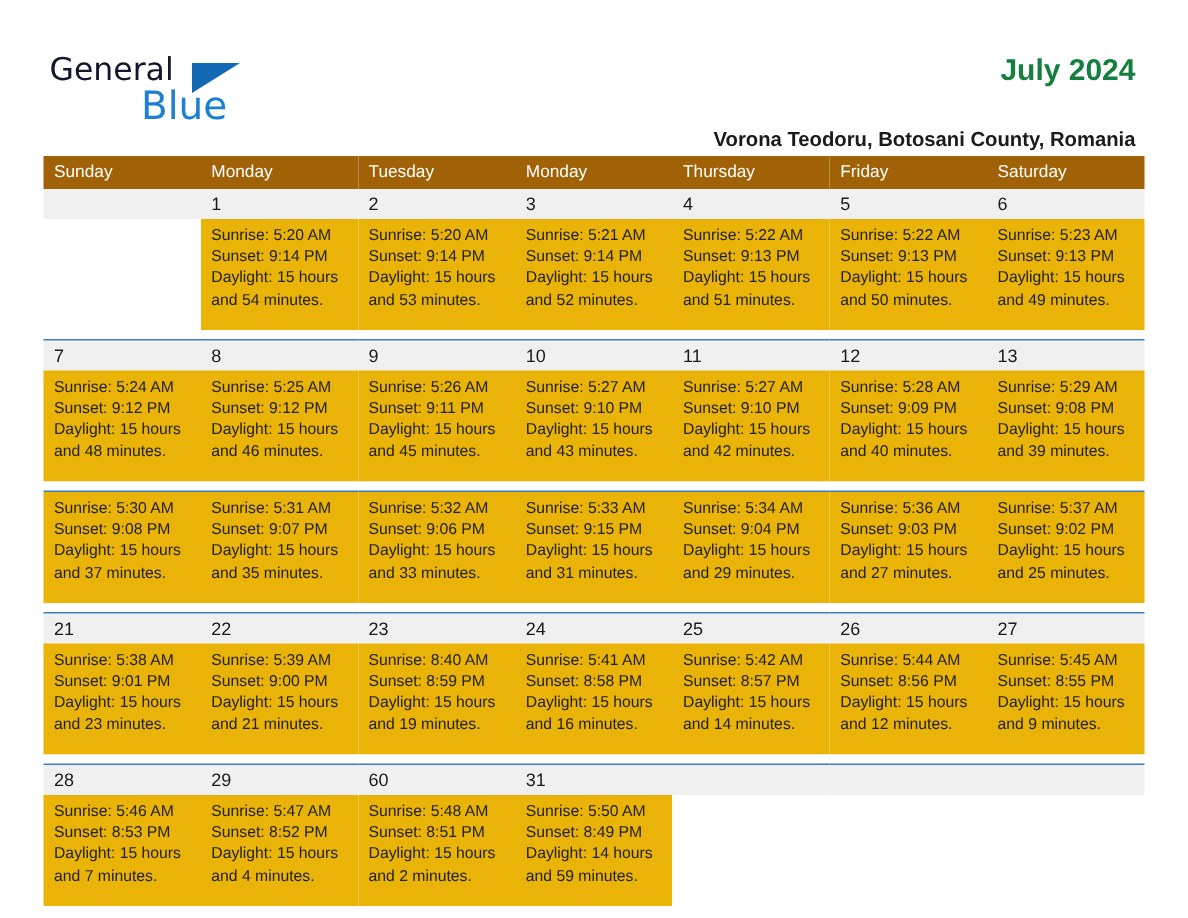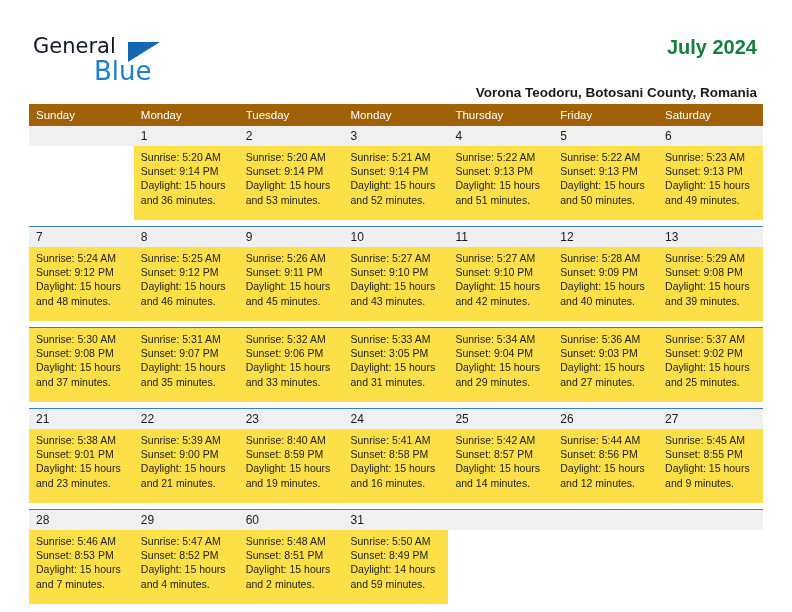--- a/index.html
+++ b/index.html
@@ -113,21 +113,21 @@
     font-size: 12px;
     color: #1a1a1a;
     padding: 3px 0 3px 7px;
     vertical-align: top;
     height: 13px;
     font-family: "Liberation Sans", sans-serif;
   }
   .daynum-row td.empty { background: #f0f0f0; }
 
   .info-row td {
-    background: #fde047;
+    background: #eab308;
     font-size: 10.5px;
     color: #222222;
     padding: 4px 6px 8px 7px;
     vertical-align: top;
     line-height: 14.2px;
     height: 62px;
     font-family: "Liberation Sans", sans-serif;
   }
   .info-row td.empty { background: #ffffff; }
 
@@ -189,21 +189,21 @@
           <td>4</td>
           <td>5</td>
           <td>6</td>
         </tr>
         <tr class="info-row">
           <td class="empty"></td>
           <td>
             <span class="info-line">Sunrise: 5:20 AM</span>
             <span class="info-line">Sunset: 9:14 PM</span>
             <span class="info-line">Daylight: 15 hours</span>
-            <span class="info-line">and 36 minutes.</span>
+            <span class="info-line">and 54 minutes.</span>
           </td>
           <td>
             <span class="info-line">Sunrise: 5:20 AM</span>
             <span class="info-line">Sunset: 9:14 PM</span>
             <span class="info-line">Daylight: 15 hours</span>
             <span class="info-line">and 53 minutes.</span>
           </td>
           <td>
             <span class="info-line">Sunrise: 5:21 AM</span>
             <span class="info-line">Sunset: 9:14 PM</span>
@@ -302,21 +302,21 @@
             <span class="info-line">and 35 minutes.</span>
           </td>
           <td>
             <span class="info-line">Sunrise: 5:32 AM</span>
             <span class="info-line">Sunset: 9:06 PM</span>
             <span class="info-line">Daylight: 15 hours</span>
             <span class="info-line">and 33 minutes.</span>
           </td>
           <td>
             <span class="info-line">Sunrise: 5:33 AM</span>
-            <span class="info-line">Sunset: 3:05 PM</span>
+            <span class="info-line">Sunset: 9:15 PM</span>
             <span class="info-line">Daylight: 15 hours</span>
             <span class="info-line">and 31 minutes.</span>
           </td>
           <td>
             <span class="info-line">Sunrise: 5:34 AM</span>
             <span class="info-line">Sunset: 9:04 PM</span>
             <span class="info-line">Daylight: 15 hours</span>
             <span class="info-line">and 29 minutes.</span>
           </td>
           <td>

